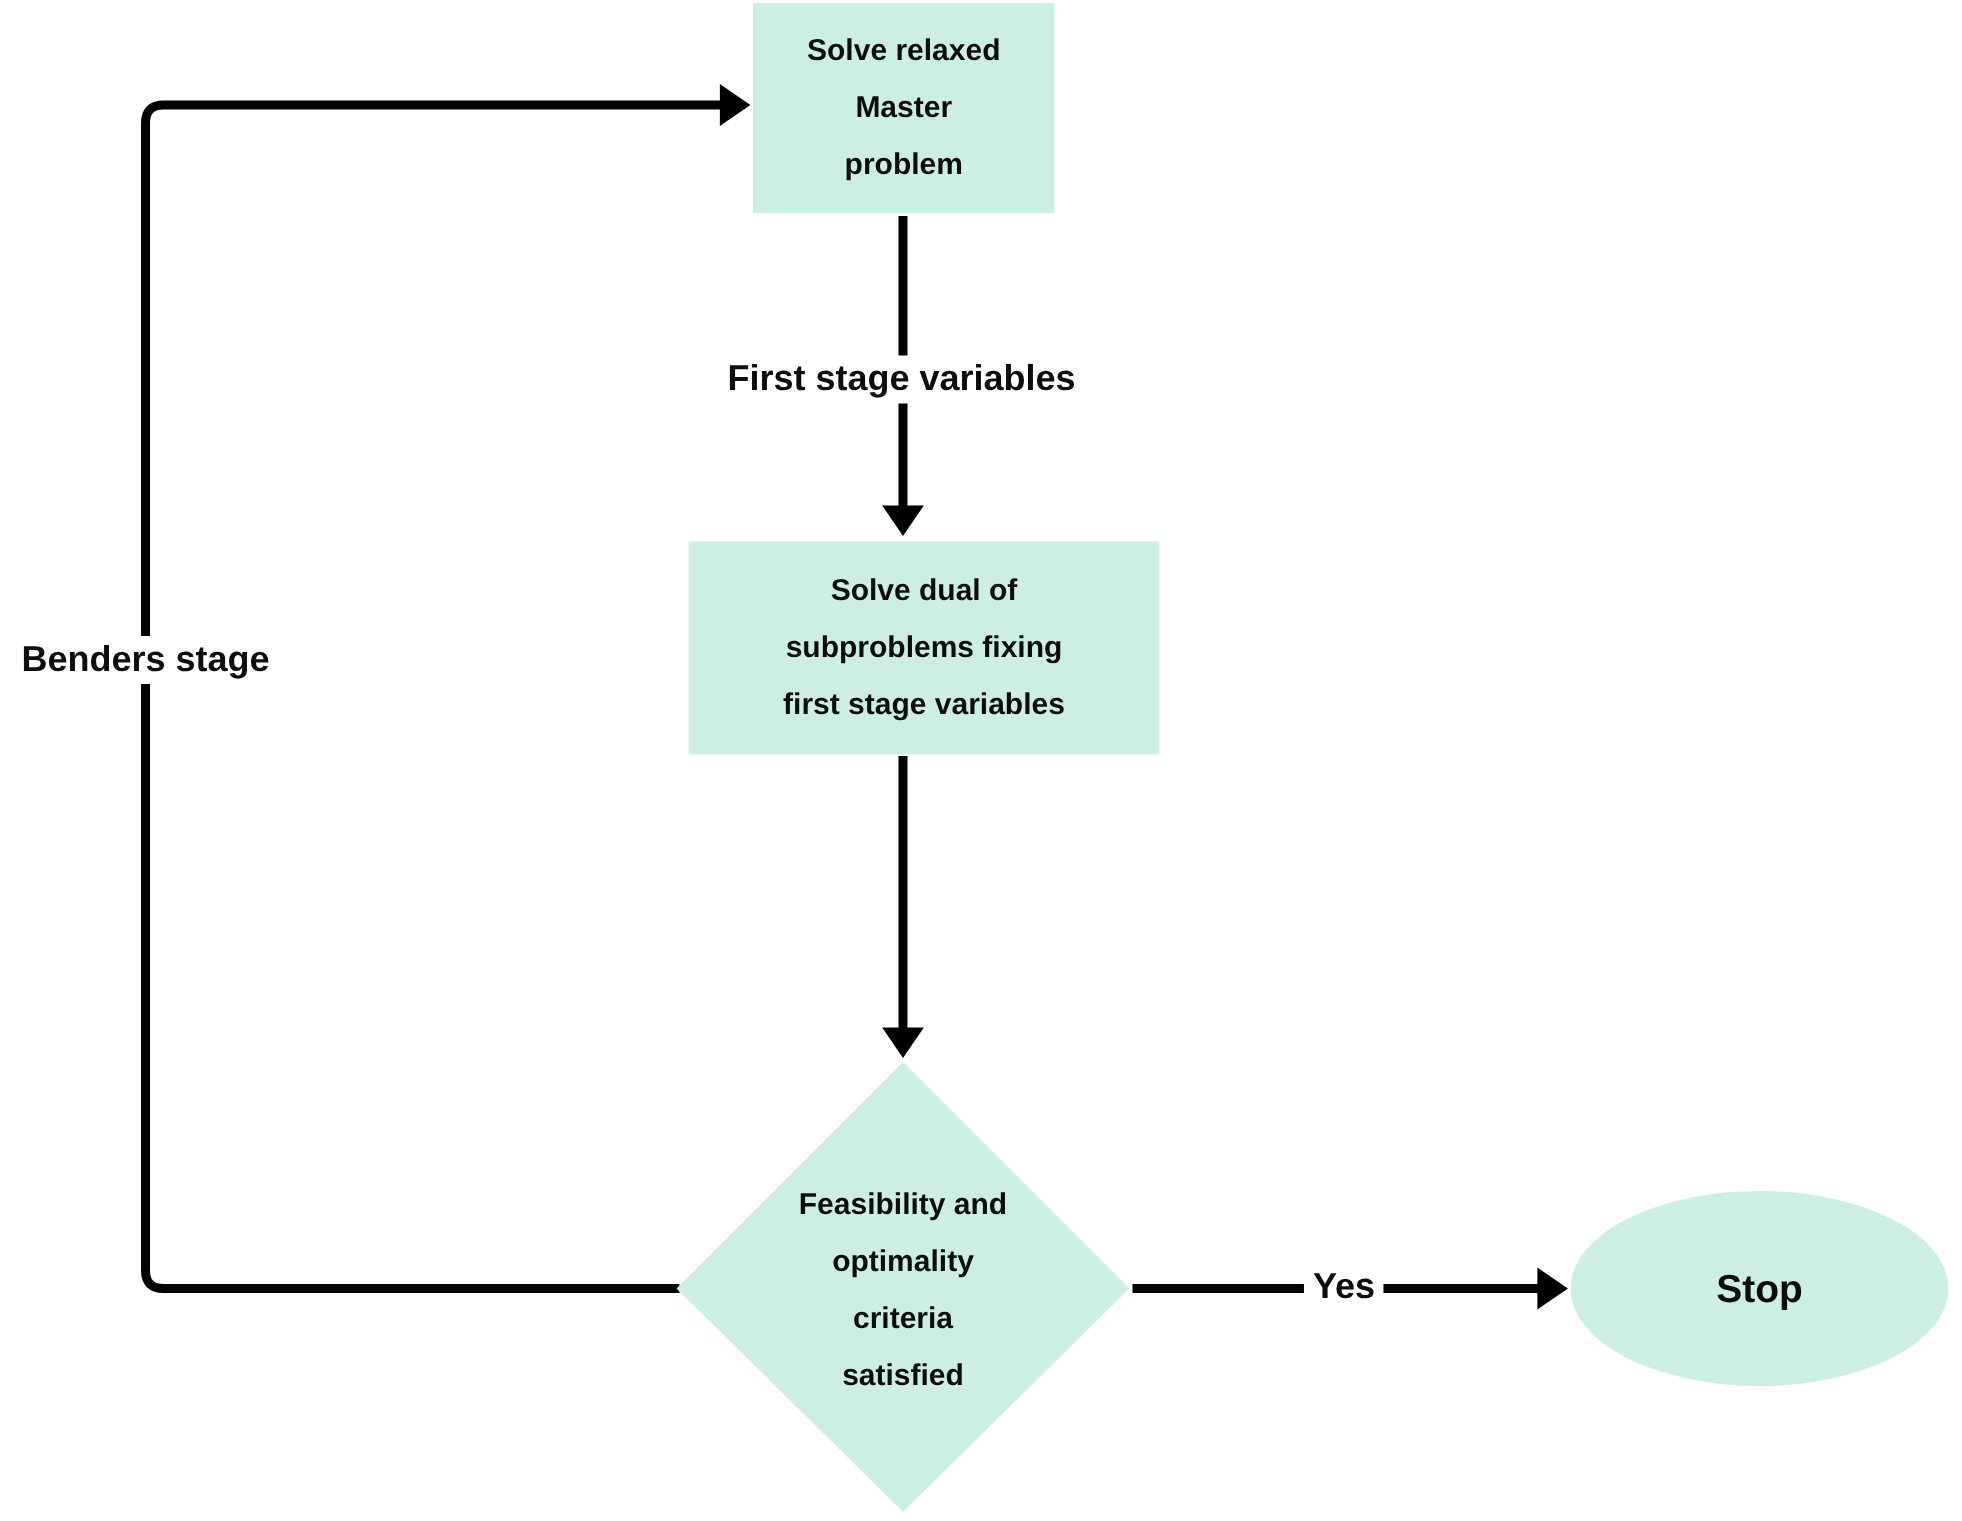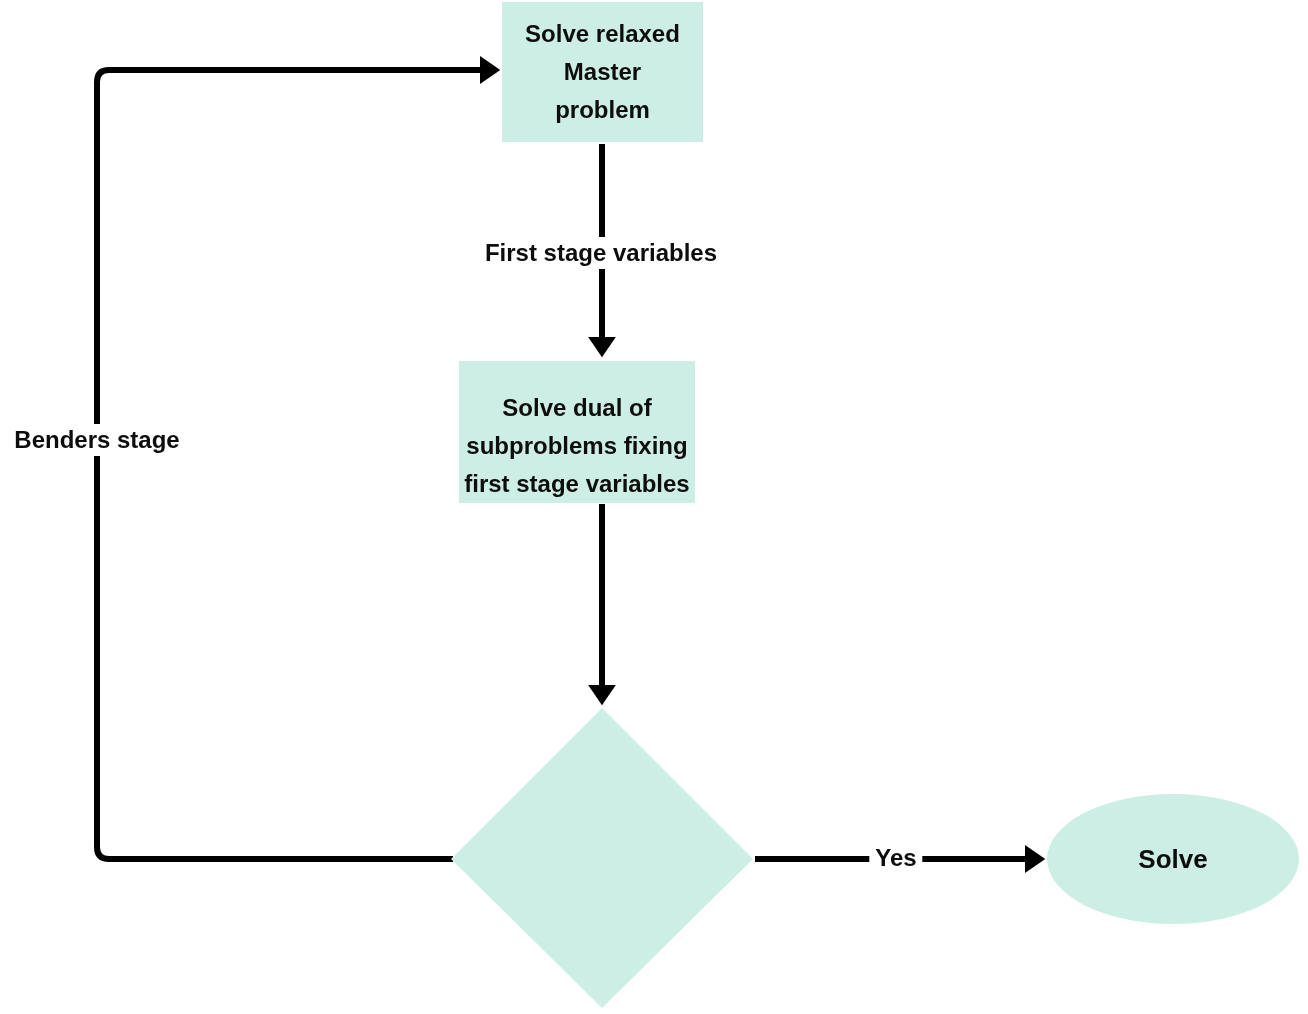--- a/index.html
+++ b/index.html
@@ -34,21 +34,21 @@
   .arrowhead { fill: var(--edge); }
   .node-fill { fill: var(--node-fill); stroke: none; }
   .node {
     position: absolute;
     display: flex;
     align-items: center;
     justify-content: center;
     text-align: center;
     color: var(--label-text);
     font-weight: 700;
-    font-size: 24px;
+    font-size: 20px;
     line-height: 38px;
     white-space: pre-line;
   }
   .node.rect { background: var(--node-fill); }
   .node.transparent { background: transparent; }
   .stop-label { font-size: 26px; }
   .edge-label {
     position: absolute;
     transform: translate(-50%, -50%);
     background: var(--background);
@@ -83,29 +83,35 @@
 
     <ellipse class="node-fill" cx="1173" cy="859" rx="126" ry="65"></ellipse>
   </svg>
 
   <div class="node rect" style="left:502px; top:2px; width:201px; height:140px;">
     <span>Solve relaxed
 Master
 problem</span>
   </div>
 
-  <div class="node rect" style="left:459px; top:361px; width:236px; height:142px;align-items:flex-end;">
+  <div class="node rect" style="left:459px; top:361px; width:314px; height:142px;">
     <span>Solve dual of
 subproblems fixing
 first stage variables</span>
   </div>
 
+  <div class="node transparent" style="left:452px; top:760px; width:300px; height:200px;">
+    <span>Feasibility and
+optimality
+criteria
+satisfied</span>
+  </div>
 
   <div class="node transparent stop-label" style="left:1047px; top:794px; width:252px; height:130px;">
-    <span>Solve</span>
+    <span>Stop</span>
   </div>
 
   <div class="edge-label" style="left:601px; top:253px;">First stage variables</div>
 
   <div class="edge-label" style="left:896px; top:858px; padding:2px 6px;">Yes</div>
 
   <div class="edge-label" style="left:97px; top:440px;">Benders stage</div>
 
 </div>
 

